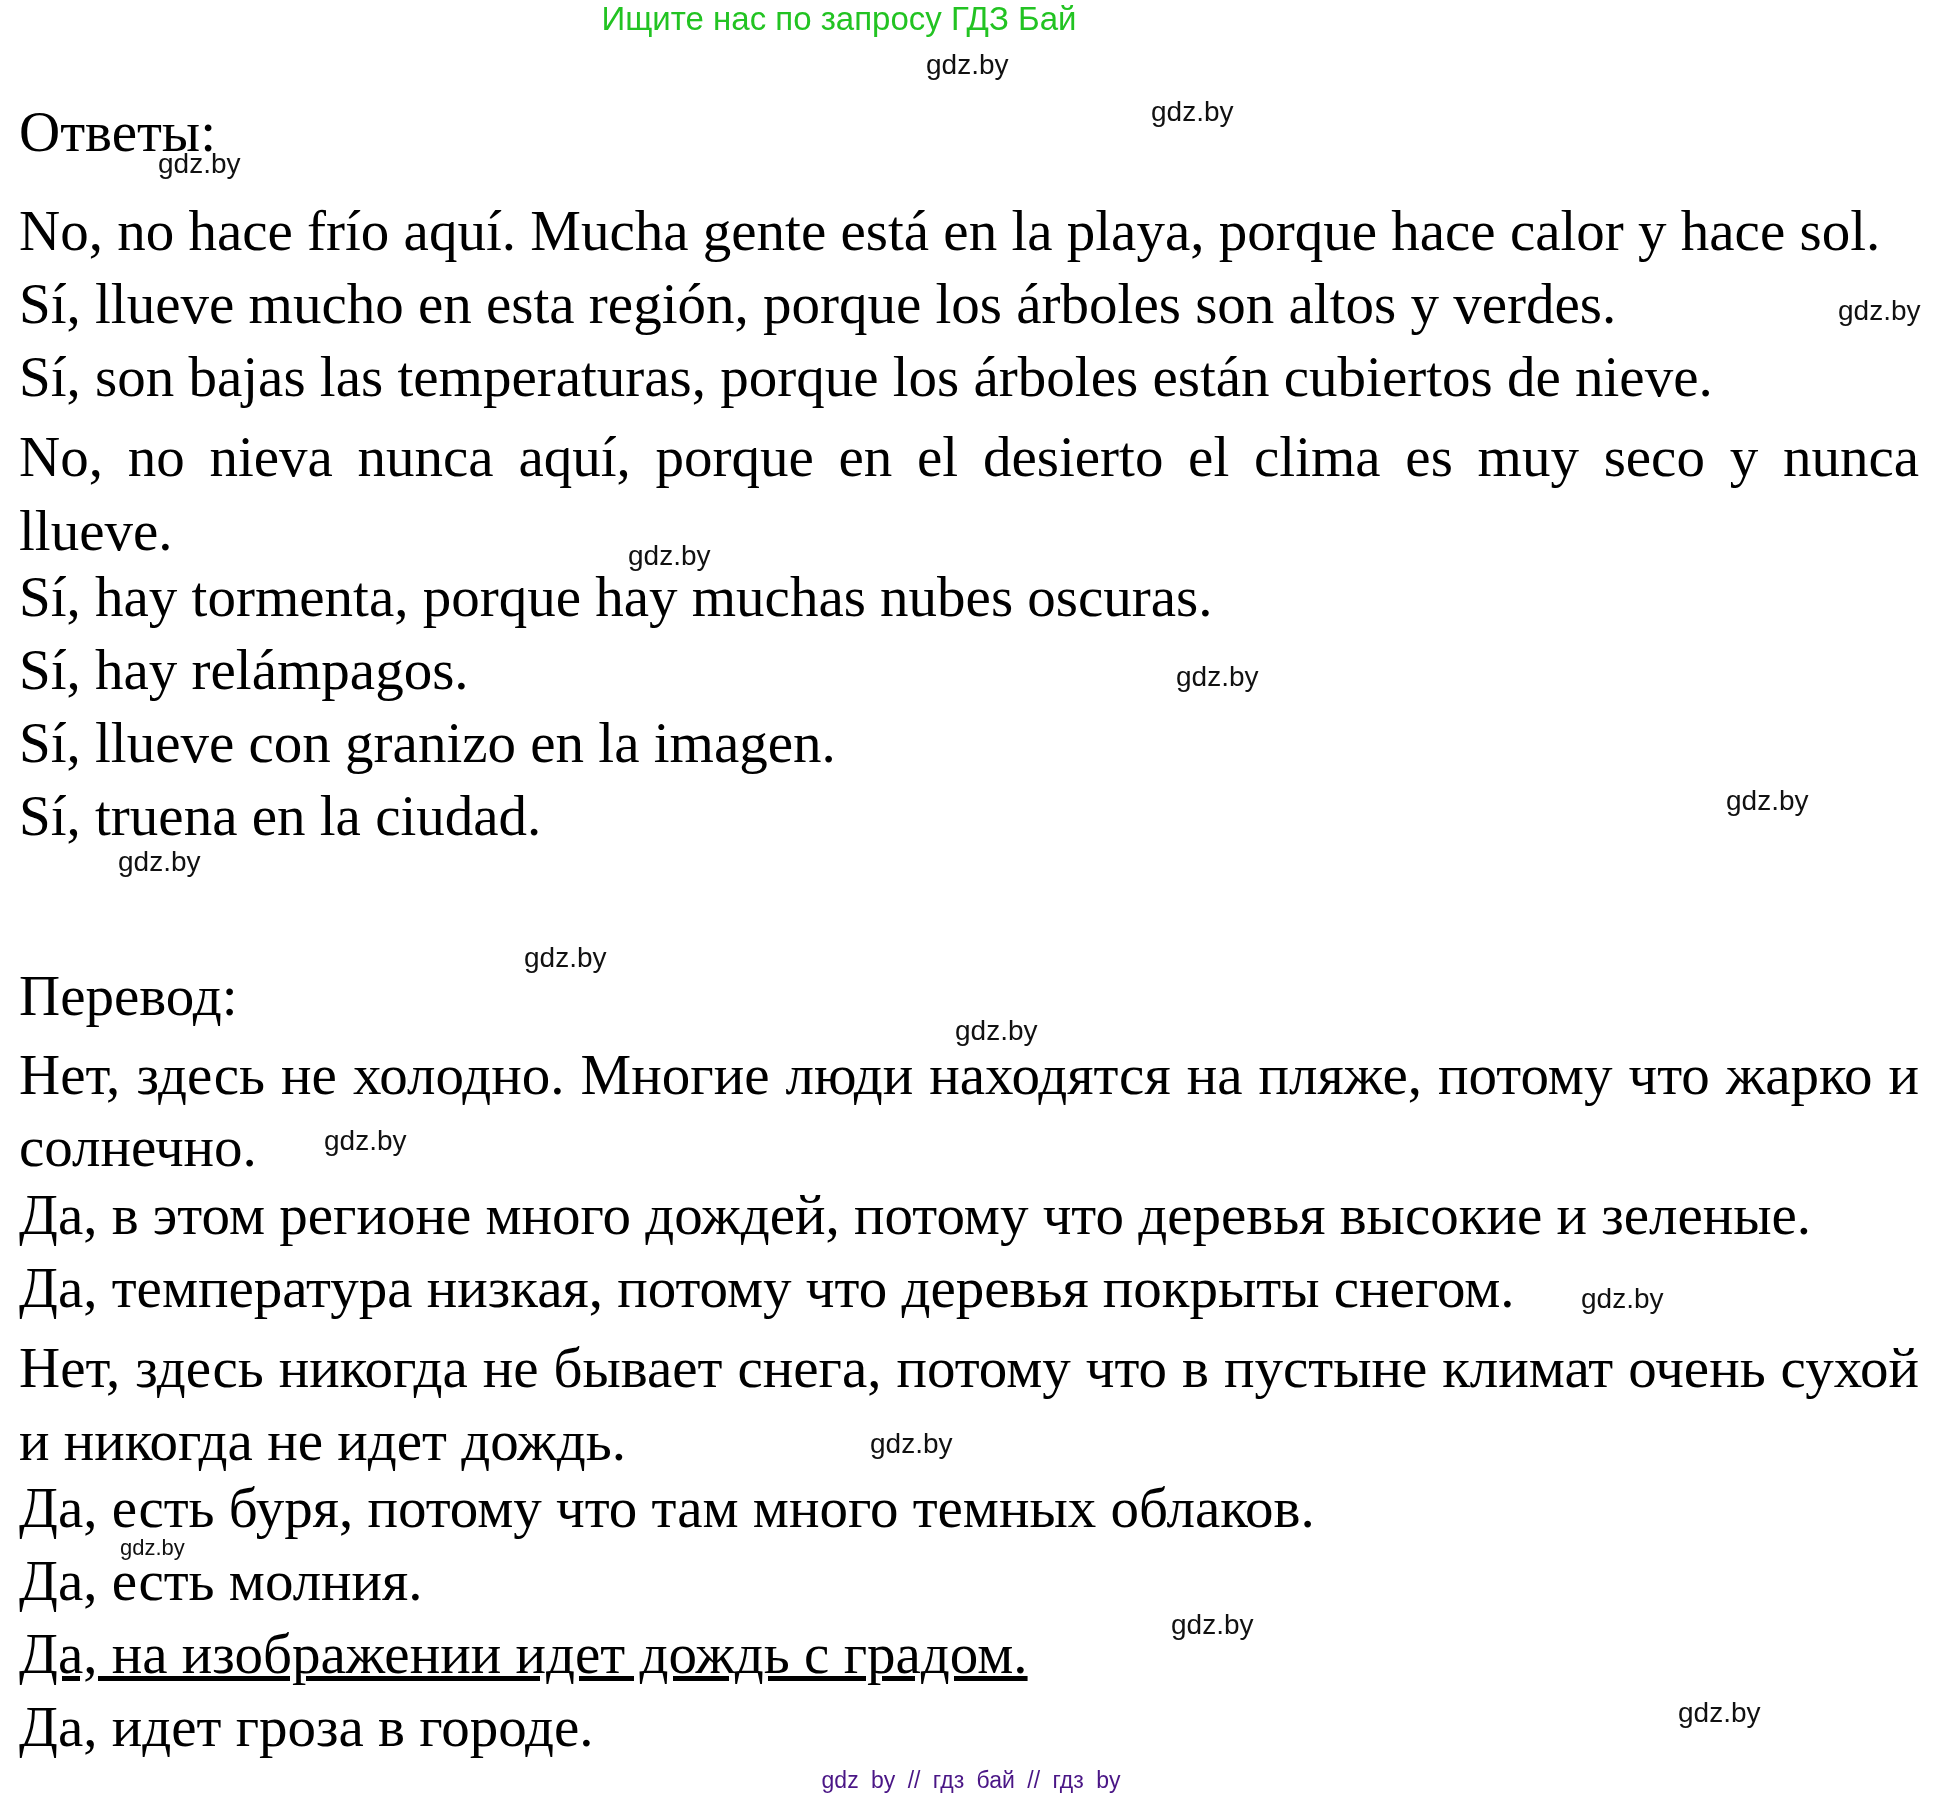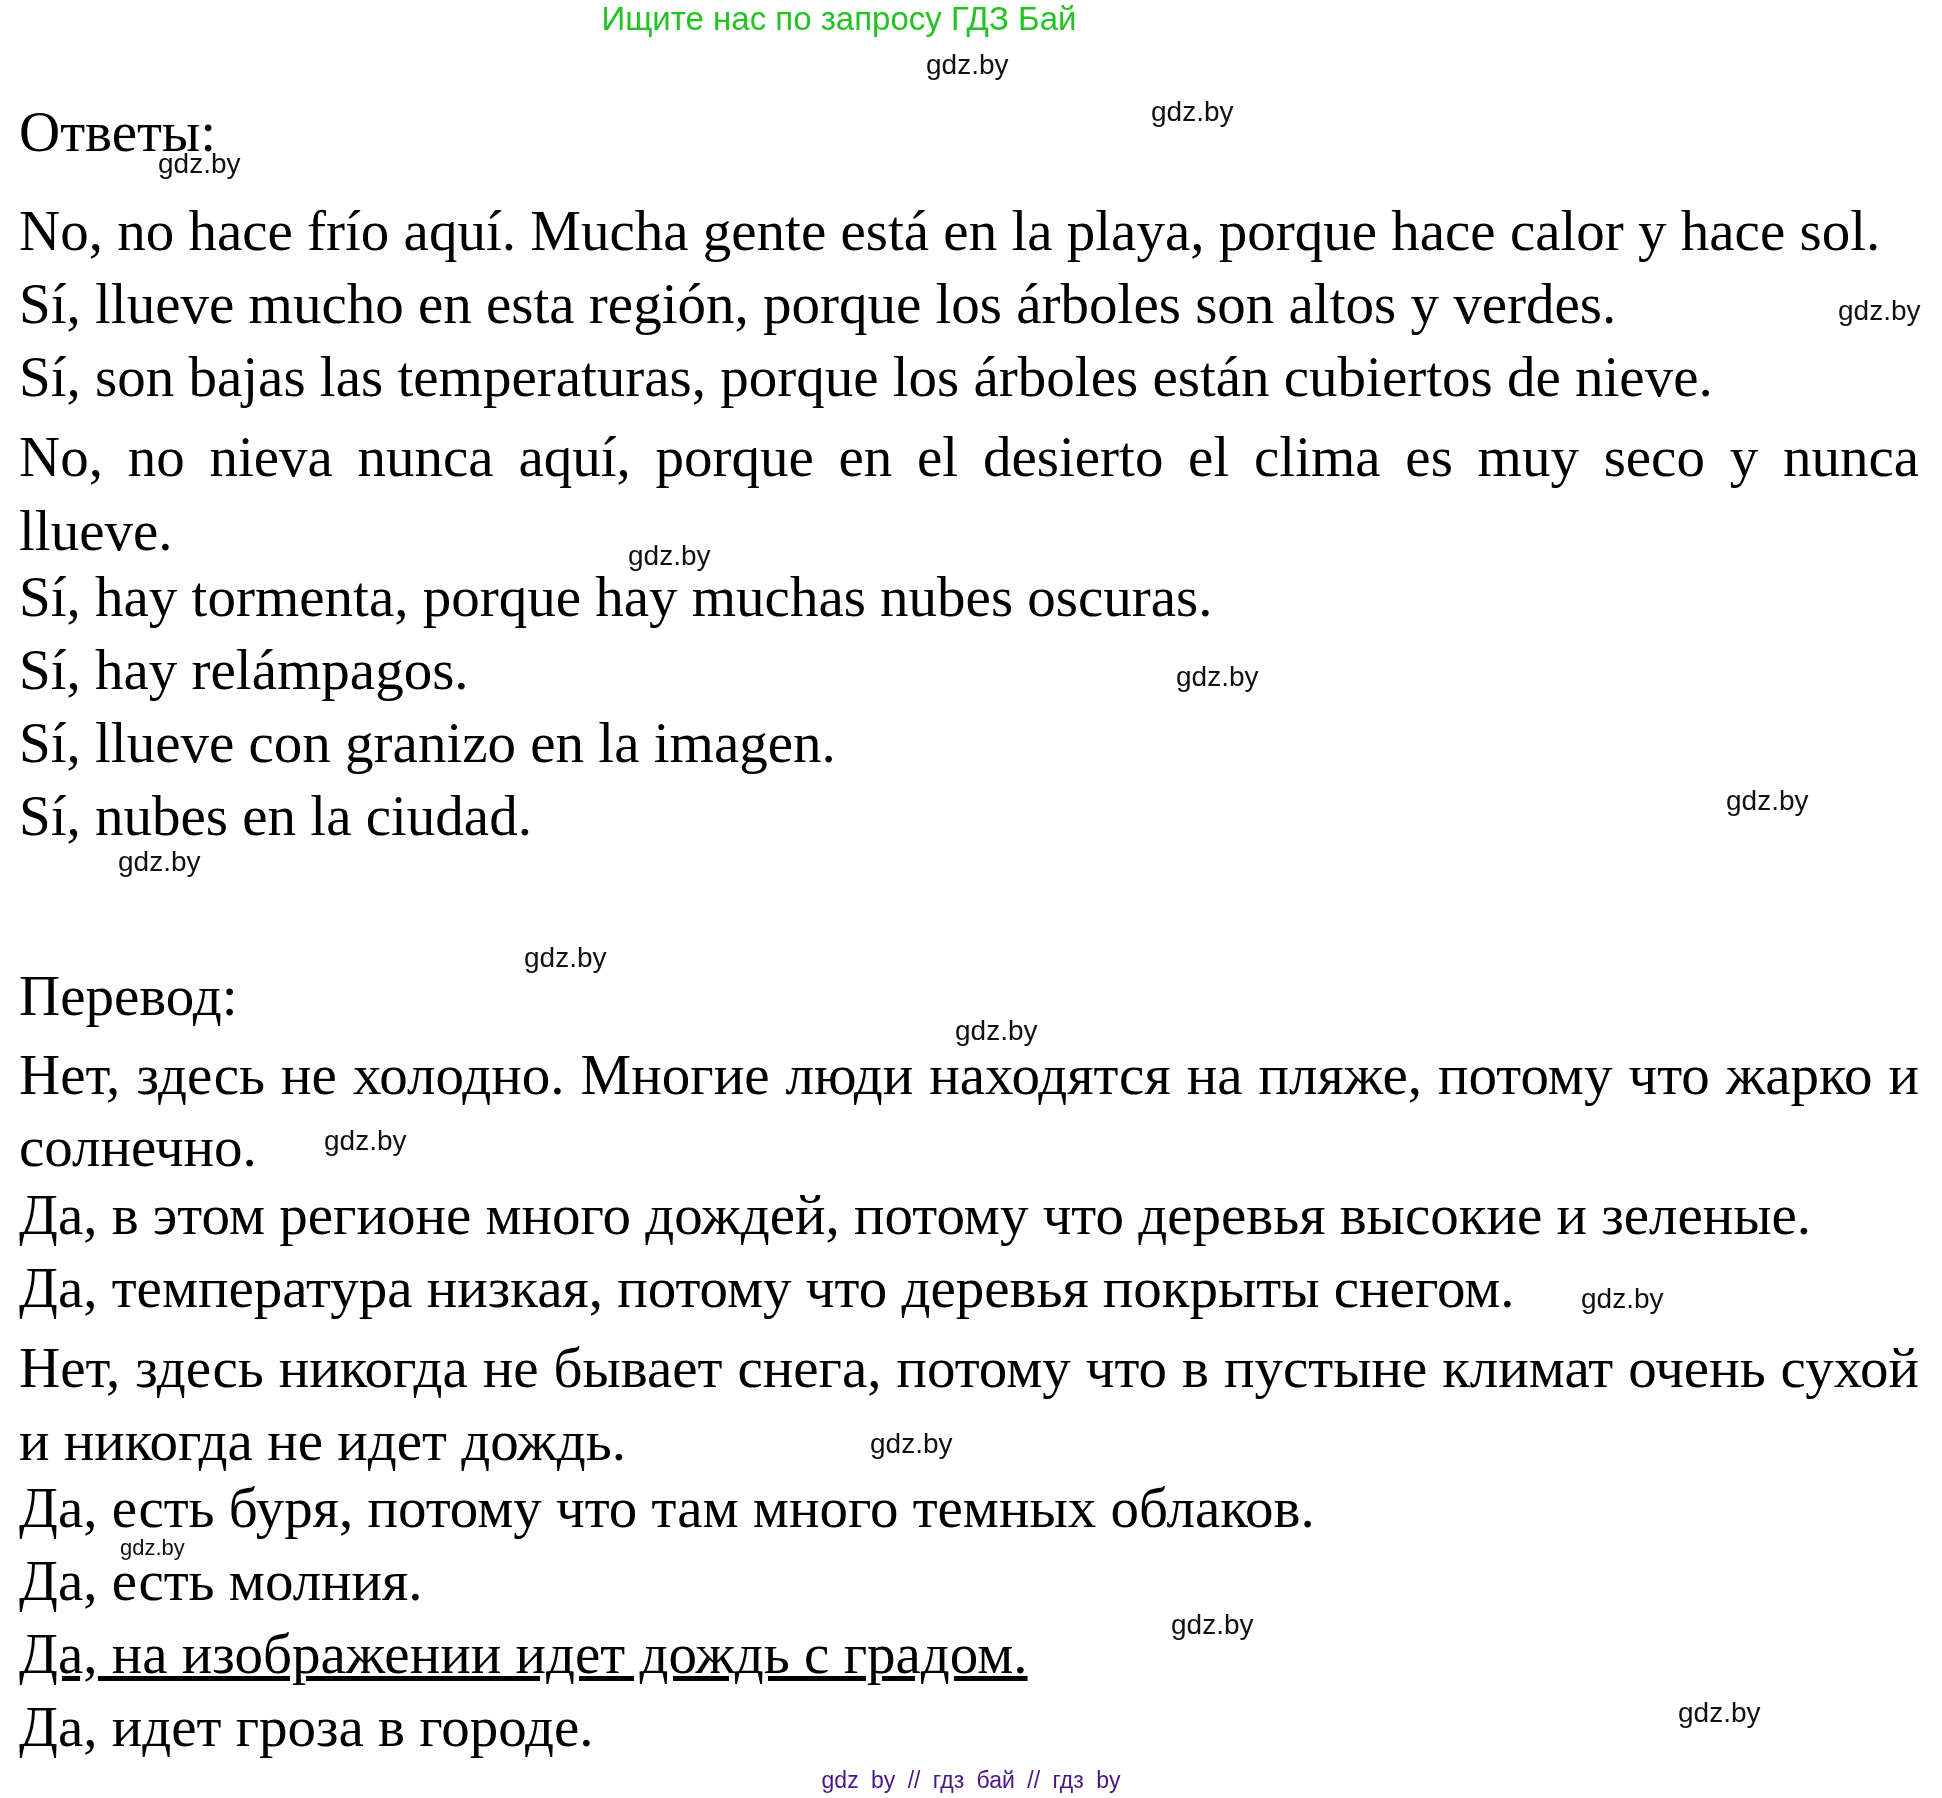--- a/index.html
+++ b/index.html
@@ -18,21 +18,21 @@
 
 <div class="serif" style="top:58px;margin-top:44px;">Ответы:</div>
 
 <div class="serif" style="top:201px;">No, no hace frío aquí. Mucha gente está en la playa, porque hace calor y hace sol.</div>
 <div class="serif" style="top:274px;">Sí, llueve mucho en esta región, porque los árboles son altos y verdes.</div>
 <div class="serif" style="top:347px;">Sí, son bajas las temperaturas, porque los árboles están cubiertos de nieve.</div>
 <div class="serif justify" style="top:420px; line-height:74px;">No, no nieva nunca aquí, porque en el desierto el clima es muy seco y nunca llueve.</div>
 <div class="serif" style="top:567px;">Sí, hay tormenta, porque hay muchas nubes oscuras.</div>
 <div class="serif" style="top:640px;">Sí, hay relámpagos.</div>
 <div class="serif" style="top:713px;font-family:Liberation Serif, serif;">Sí, llueve con granizo en la imagen.</div>
-<div class="serif" style="top:786px;">Sí, nubes en la ciudad.</div>
+<div class="serif" style="top:786px;">Sí, truena en la ciudad.</div>
 
 <div class="serif" style="top:966px;">Перевод:</div>
 
 <div class="serif justify" style="top:1039px; line-height:72px;">Нет, здесь не холодно. Многие люди находятся на пляже, потому что жарко и солнечно.</div>
 <div class="serif" style="top:1185px;">Да, в этом регионе много дождей, потому что деревья высокие и зеленые.</div>
 <div class="serif" style="top:1258px;">Да, температура низкая, потому что деревья покрыты снегом.</div>
 <div class="serif justify" style="top:1331px; line-height:73px;">Нет, здесь никогда не бывает снега, потому что в пустыне климат очень сухой и никогда не идет дождь.</div>
 <div class="serif" style="top:1478px;">Да, есть буря, потому что там много темных облаков.</div>
 <div class="serif" style="top:1551px;">Да, есть молния.</div>
 <div class="serif" style="top:1624px;text-decoration:underline;">Да, на изображении идет дождь с градом.</div>

